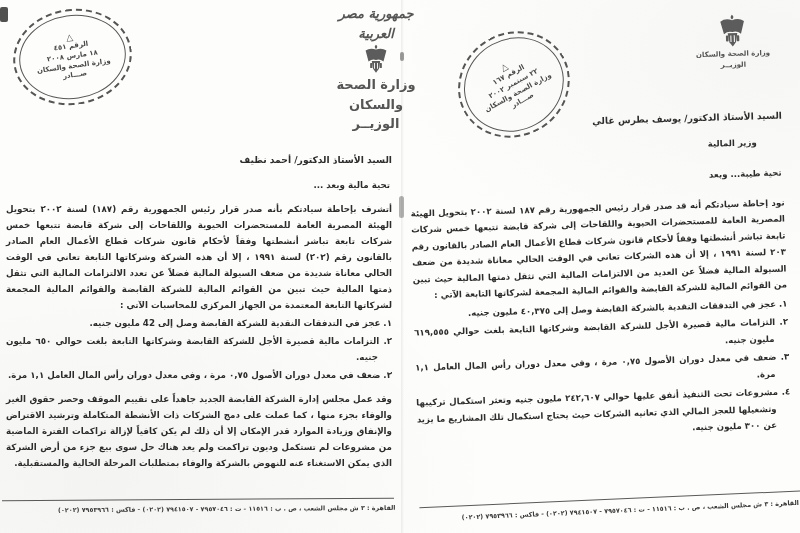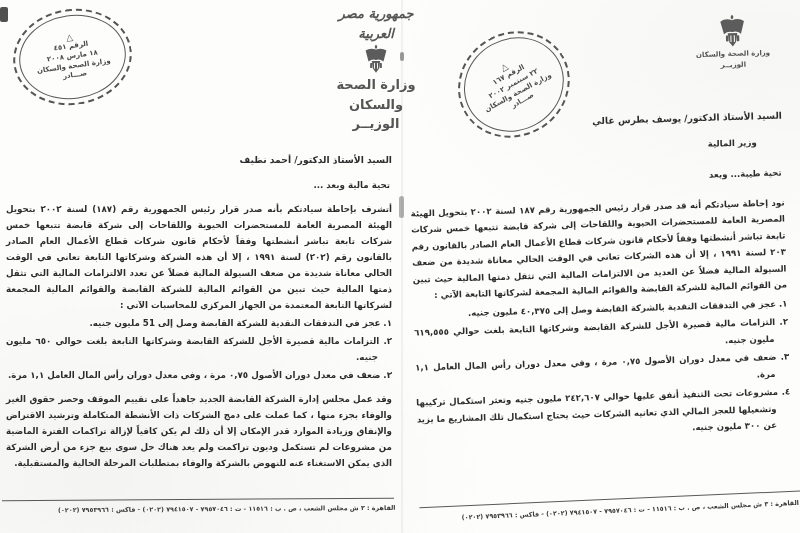--- a/index.html
+++ b/index.html
@@ -107,21 +107,21 @@
         </svg>
         <div>وزارة الصحة والسكان</div>
         <div>الوزيــر</div>
       </div>
 
       <div class="content" id="left-content">
         <div class="addressee">السيد الأستاذ الدكتور/ أحمد نظيف</div>
         <div class="greeting">تحية مالية وبعد ...</div>
         <div class="para">أتشرف بإحاطة سيادتكم بأنه صدر قرار رئيس الجمهورية رقم (١٨٧) لسنة ٢٠٠٢ بتحويل الهيئة المصرية العامة للمستحضرات الحيوية واللقاحات إلى شركة قابضة تتبعها خمس شركات تابعة تباشر أنشطتها وفقاً لأحكام قانون شركات قطاع الأعمال العام الصادر بالقانون رقم (٢٠٣) لسنة ١٩٩١ ، إلا أن هذه الشركة وشركاتها التابعة تعاني في الوقت الحالي معاناة شديدة من ضعف السيولة المالية فضلاً عن تعدد الالتزامات المالية التي تثقل ذمتها المالية حيث تبين من القوائم المالية للشركة القابضة والقوائم المالية المجمعة لشركاتها التابعة المعتمدة من الجهاز المركزي للمحاسبات الآتي :</div>
         <div class="items">
-          <div class="item">١. عجز في التدفقات النقدية للشركة القابضة وصل إلى 51 مليون جنيه.</div>
+          <div class="item">١. عجز في التدفقات النقدية للشركة القابضة وصل إلى 42 مليون جنيه.</div>
           <div class="item">٢. التزامات مالية قصيرة الأجل للشركة القابضة وشركاتها التابعة بلغت حوالي ٦٥٠ مليون جنيه.</div>
           <div class="item">٣. ضعف في معدل دوران الأصول ٠,٧٥ مرة ، وفي معدل دوران رأس المال العامل ١,١ مرة.</div>
         </div>
         <div class="para">وقد عمل مجلس إدارة الشركة القابضة الجديد جاهداً على تقييم الموقف وحصر حقوق الغير والوفاء بجزء منها ، كما عملت على دمج الشركات ذات الأنشطة المتكاملة وترشيد الاقتراض والإنفاق وزيادة الموارد قدر الإمكان إلا أن ذلك لم يكن كافياً لإزالة تراكمات الفترة الماضية من مشروعات لم تستكمل وديون تراكمت ولم يعد هناك حل سوى بيع جزء من أرض الشركة الذي يمكن الاستغناء عنه للنهوض بالشركة والوفاء بمتطلبات المرحلة الحالية والمستقبلية.</div>
       </div>
 
       <div class="footer-rule" id="left-footer-rule"></div>
       <div class="footer-text" id="left-footer-text">القاهرة : ٣ ش مجلس الشعب ، ص . ب : ١١٥١٦ - ت : ٧٩٥٧٠٤٦ - ٧٩٤١٥٠٧ (٠٢٠٢) - فاكس : ٧٩٥٣٩٦٦ (٠٢٠٢)</div>
 
     </div>

